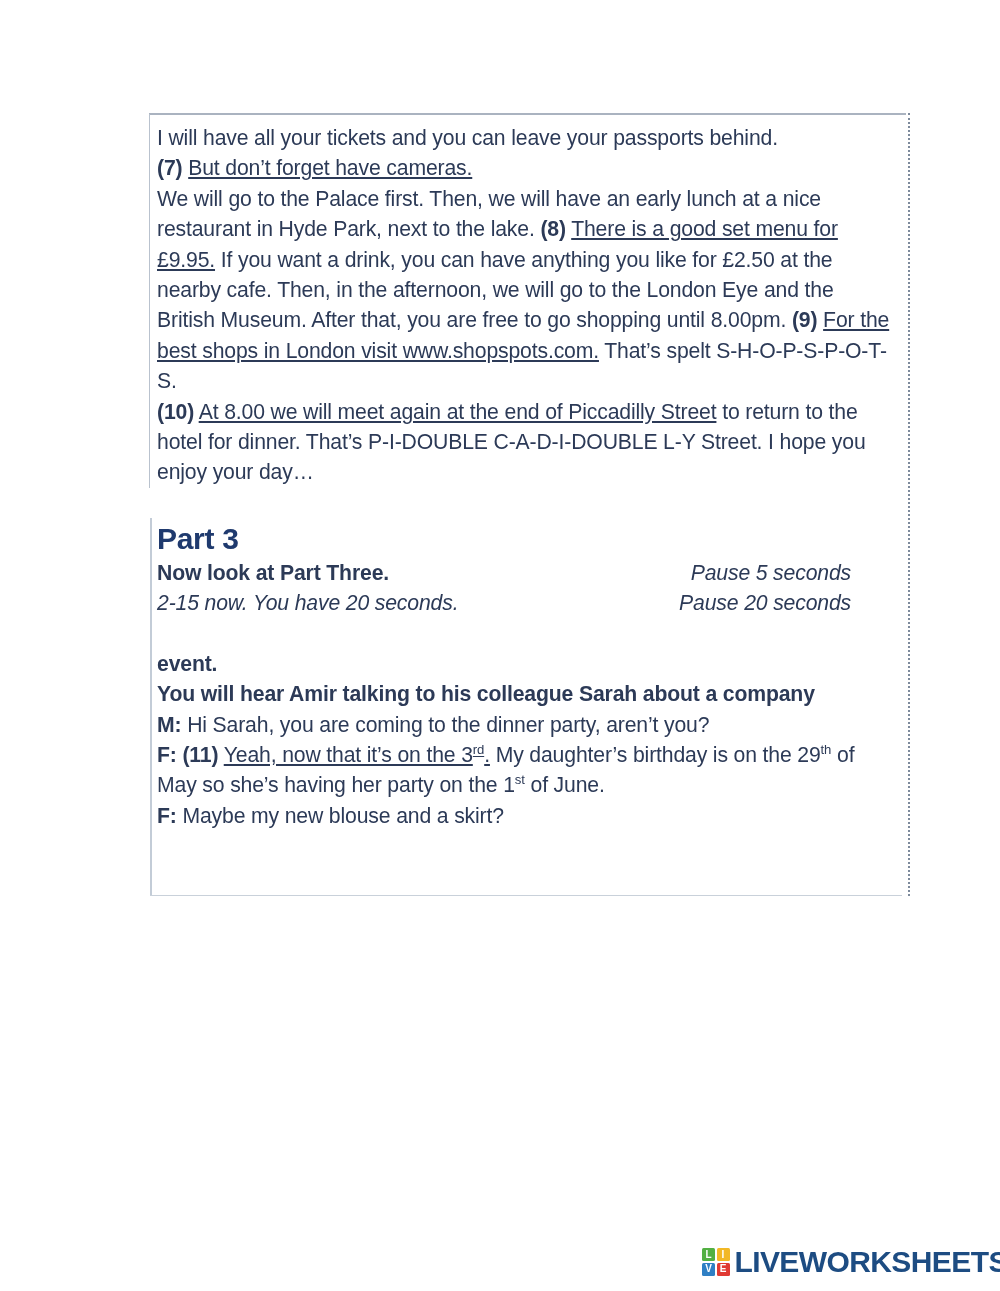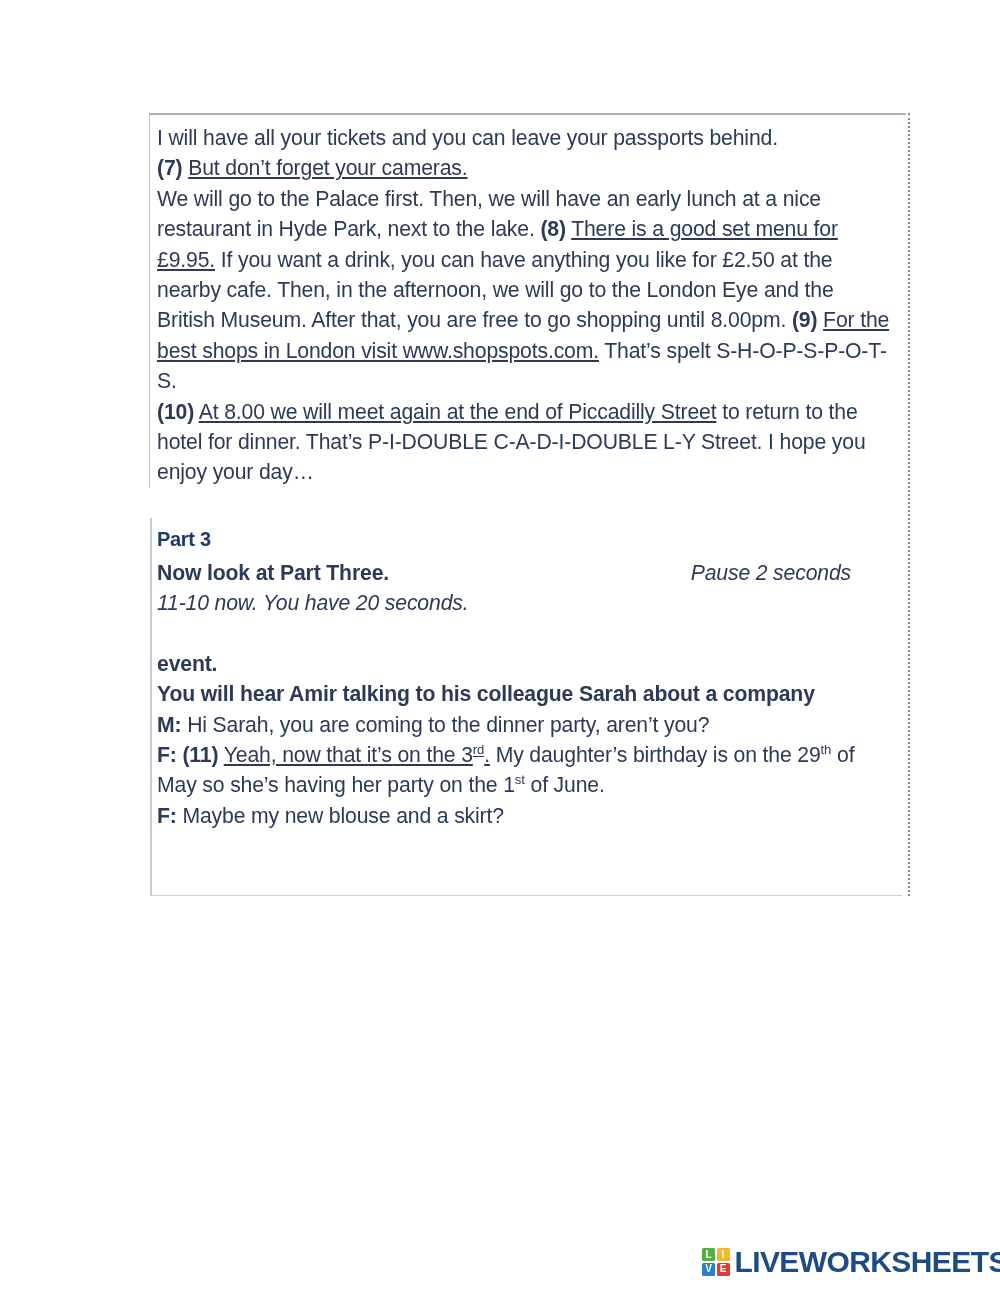--- a/index.html
+++ b/index.html
@@ -92,21 +92,21 @@
   .u { text-decoration: underline; text-underline-offset: 2px; }
   .b { font-weight: bold; }
   sup {
     font-size: 0.62em;
     vertical-align: super;
     line-height: 0;
   }
   sup.u { }
 
   .part-heading {
-    font-size: 20px;
+    font-size: 30px;
     font-weight: bold;
     color: #1f3a6e;
     line-height: 36px;
     letter-spacing: -0.3px;
     margin-bottom: 1px;
   }
 
   .instr-row {
     display: flex;
     align-items: baseline;
@@ -177,45 +177,46 @@
     <div class="edge-bottom"></div>
     <div class="edge-dotted"></div>
 
     <div class="block block-transcript">
 
       <p>
         <span>I will have all your tickets and you can leave your passports behind.</span>
       </p>
 
       <p>
-        <span class="b">(7)</span><span> </span><span class="u">But don’t forget your cameras.</span>
+        <span class="b">(7)</span><span> </span><span class="u">But don’t forget have cameras.</span>
       </p>
 
       <p>
         <span>We will go to the Palace first. Then, we will have an early lunch at a nice restaurant in Hyde Park, next to the lake. </span><span class="b">(8)</span><span> </span><span class="u">There is a good set menu for £9.95.</span><span> If you want a drink, you can have anything you like for £2.50 at the nearby cafe. Then, in the afternoon, we will go to the London Eye and the British Museum. After that, you are free to go shopping until 8.00pm. </span><span class="b">(9)</span><span> </span><span class="u">For the best shops in London visit www.shopspots.com.</span><span> That’s spelt S-H-O-P-S-P-O-T-S.</span>
       </p>
 
       <p>
         <span class="b">(10)</span><span> </span><span class="u">At 8.00 we will meet again at the end of Piccadilly Street</span><span> to return to the hotel for dinner. That’s P-I-DOUBLE C-A-D-I-DOUBLE L-Y Street. I hope you enjoy your day…</span>
       </p>
 
     </div>
 
     <div class="block block-part3">
 
       <div class="part-heading">Part 3</div>
 
       <div class="instr-row">
         <span class="instr-left b">Now look at Part Three.</span>
-        <span class="instr-right">Pause 2 seconds</span>
+        <span class="instr-right">Pause 5 seconds</span>
       </div>
 
 
       <div class="instr-row">
-        <span class="instr-left instr-italic">11-10 now. You have 20 seconds.</span>
+        <span class="instr-left instr-italic">2-15 now. You have 20 seconds.</span>
+        <span class="instr-right">Pause 20 seconds</span>
       </div>
 
       <div class="spacer-md"></div>
 
       <p class="b">
         <span>event.</span>
       </p>
       <p class="b">
         <span>You will hear Amir talking to his colleague Sarah about a company</span>
       </p>

